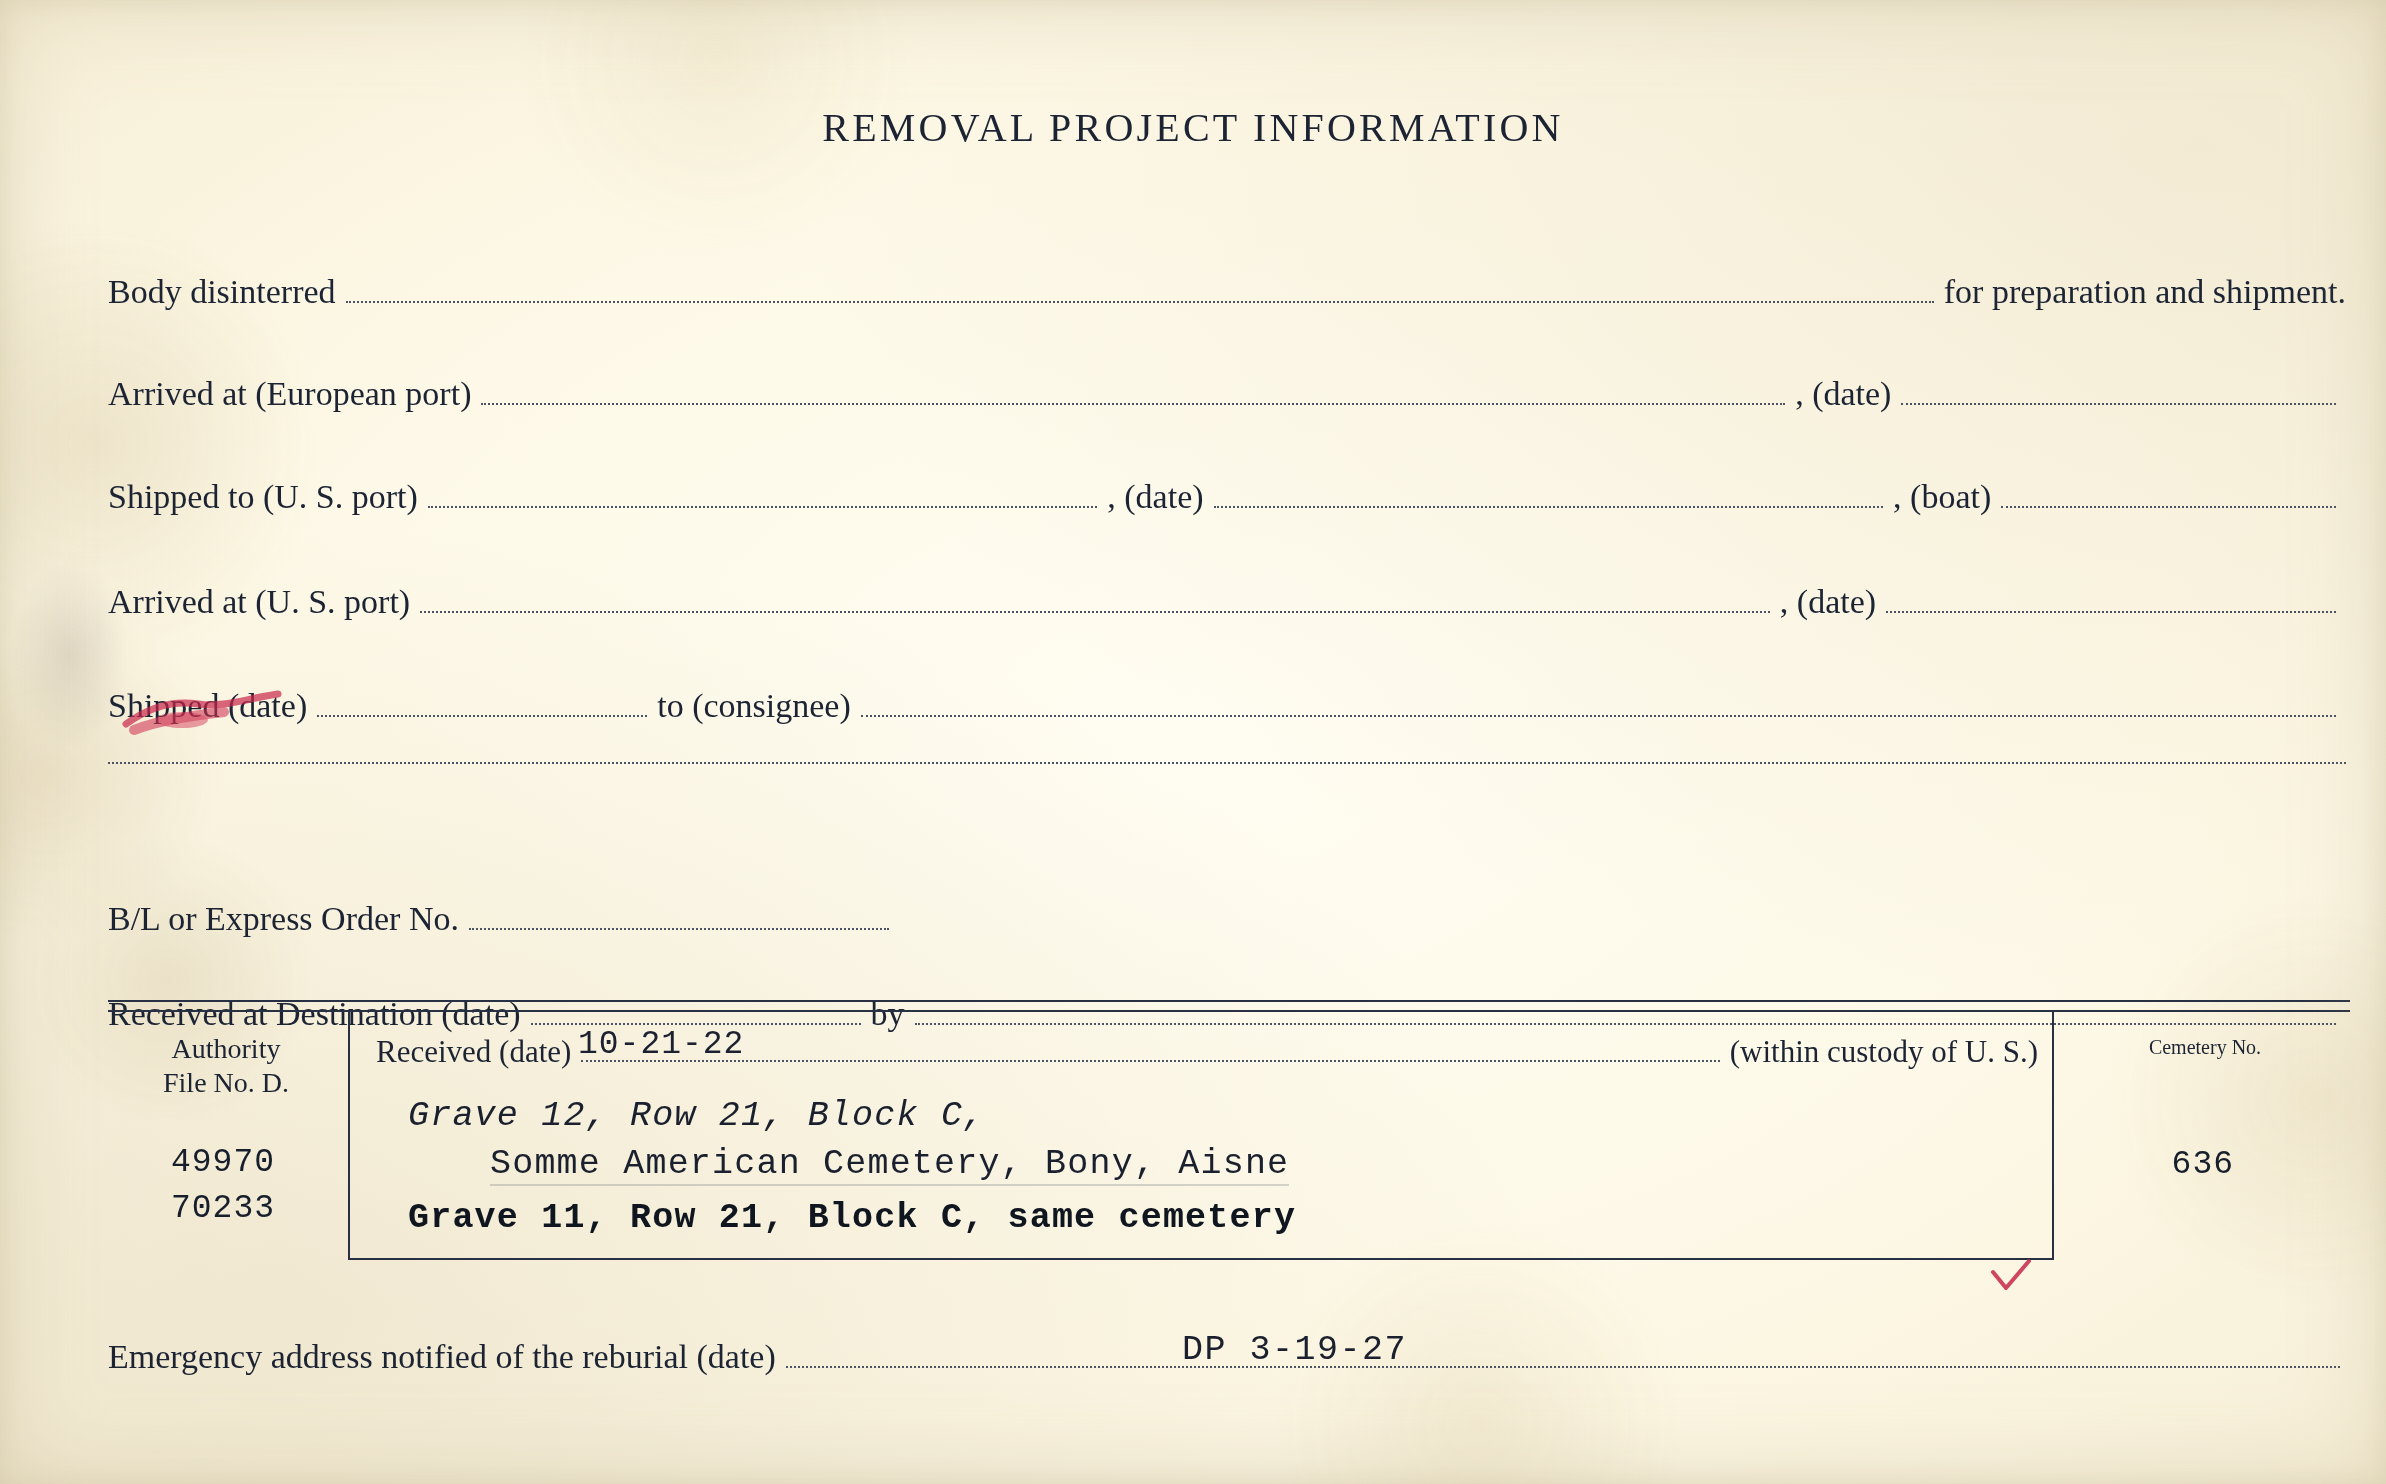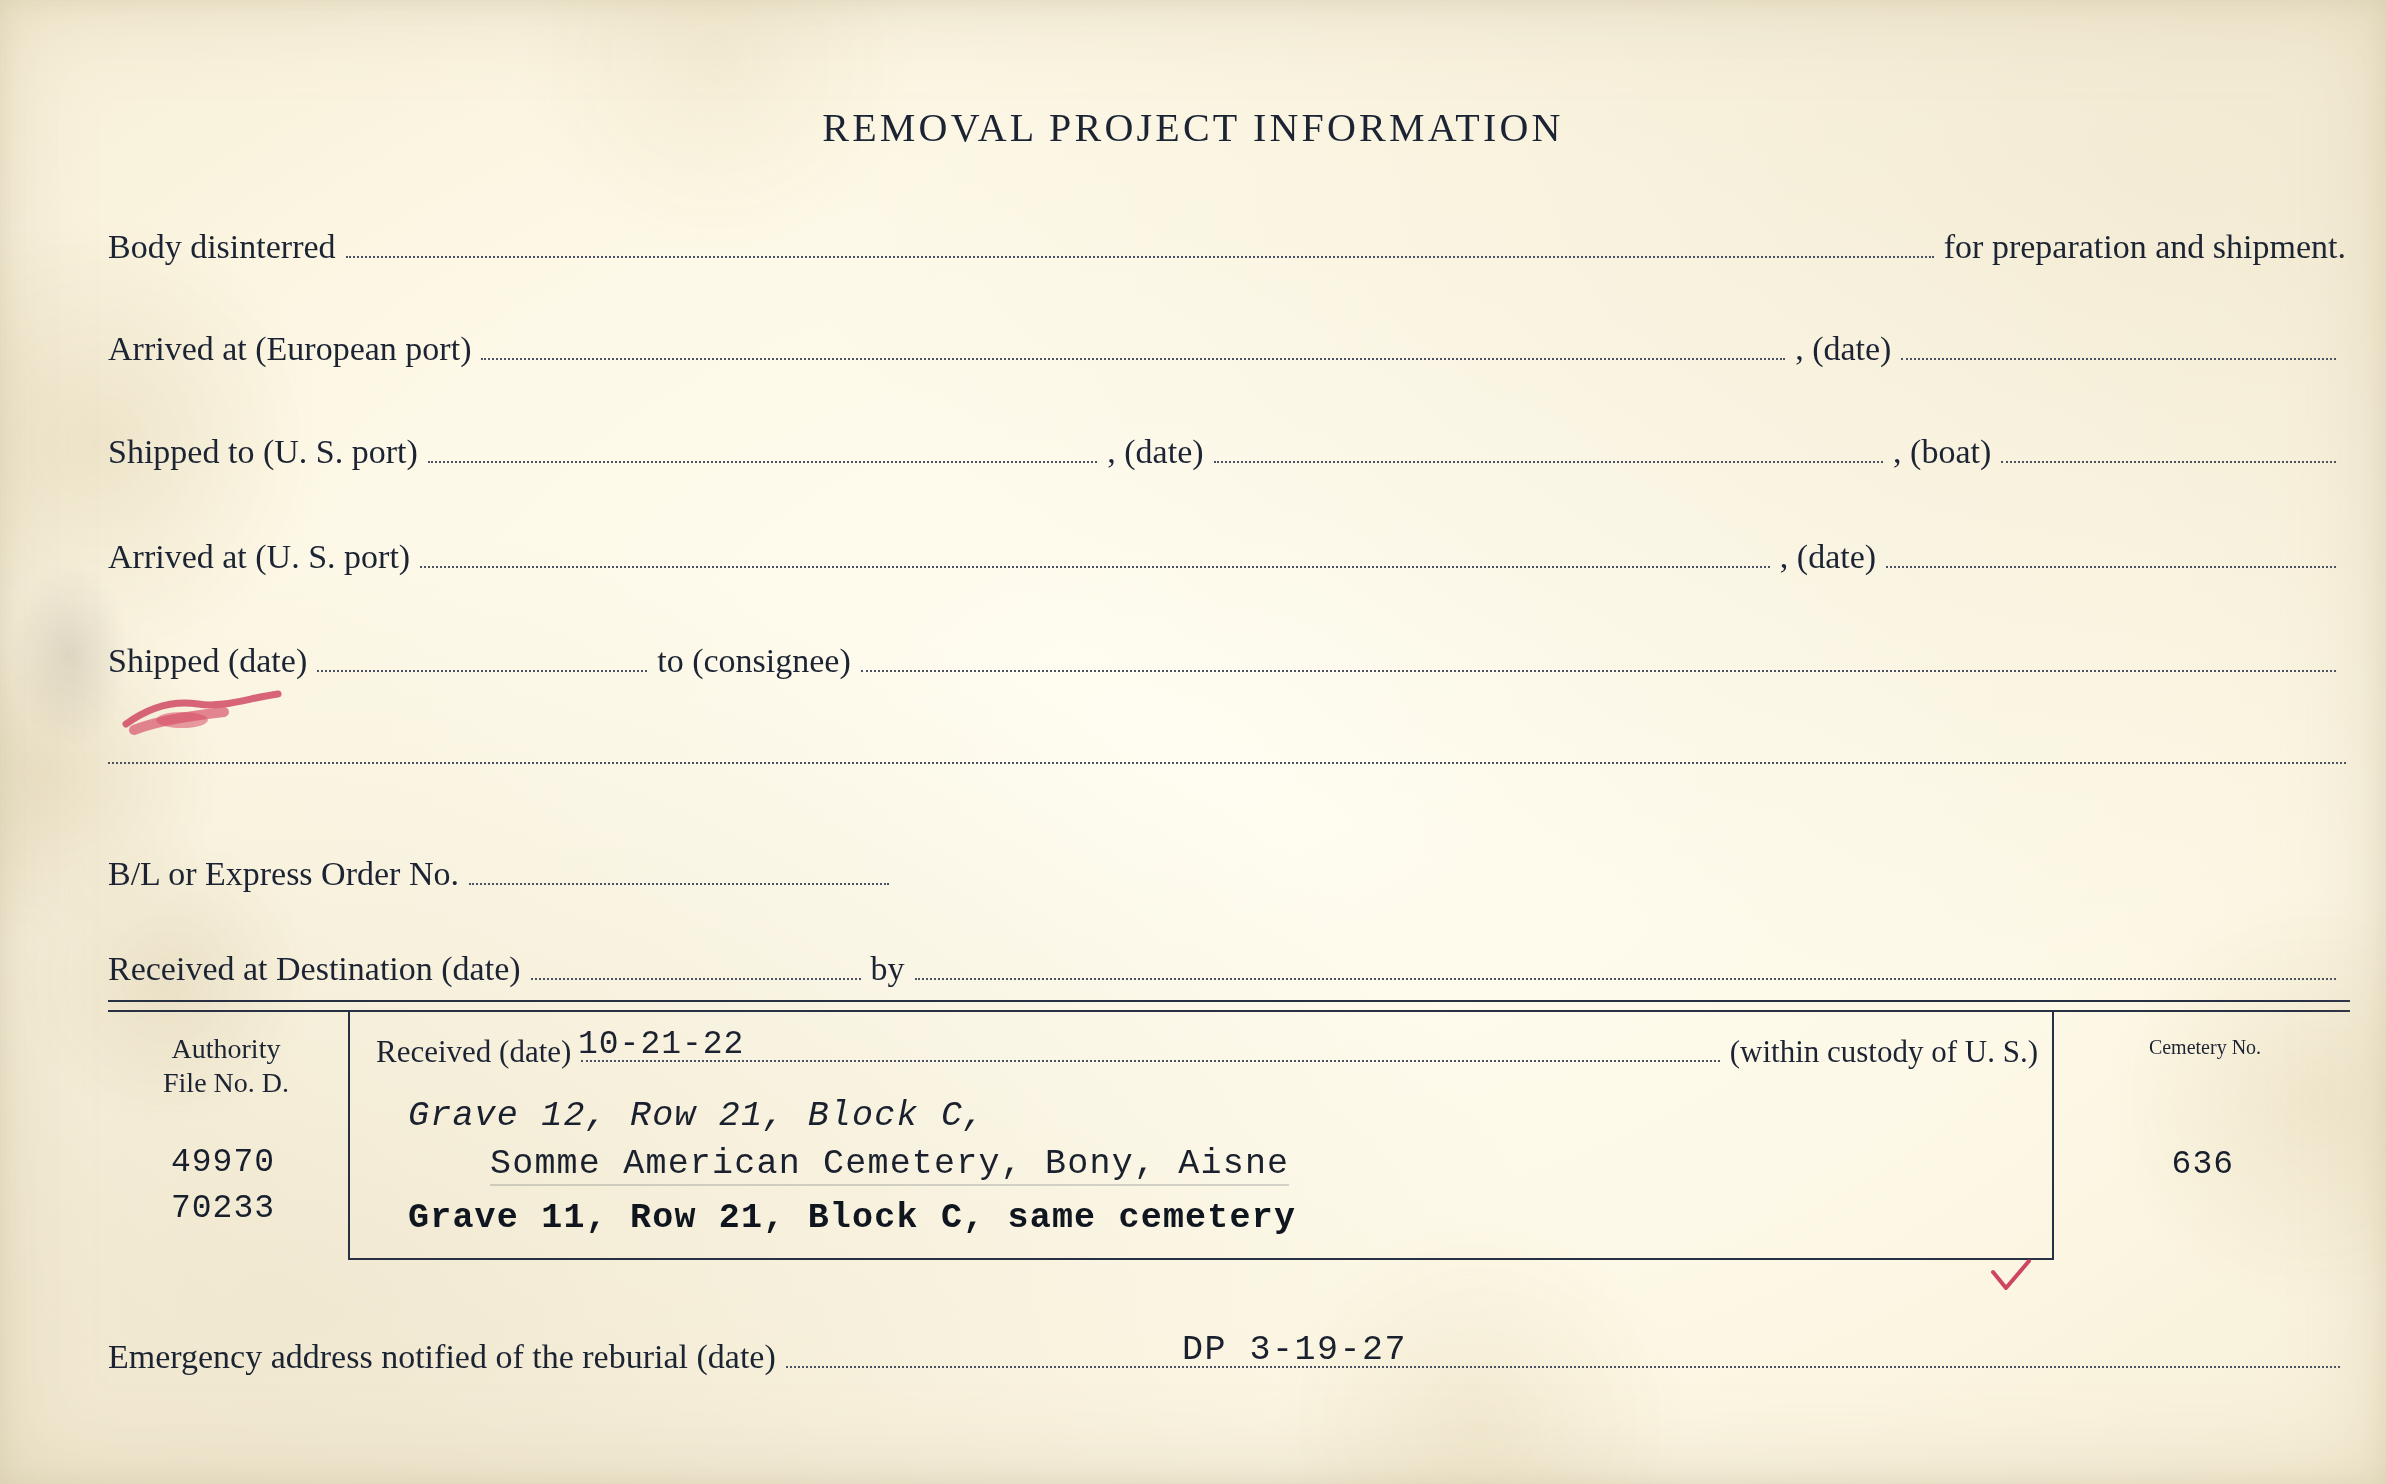--- a/index.html
+++ b/index.html
@@ -67,20 +67,21 @@
   
   .row {
     position: absolute;
     left: 108px;
     right: 40px;
     display: flex;
     align-items: baseline;
     font-size: 34px;
     color: #1f2736;
     white-space: nowrap;
+    margin-top: 45px;
   }
   .lbl {
     font-family: "Liberation Serif", serif;
     font-size: 34px;
     color: #1c2434;
   }
   .dots {
     flex: 1 1 auto;
     border-bottom: 2px dotted #4a5263;
     margin: 0 10px 9px 10px;

